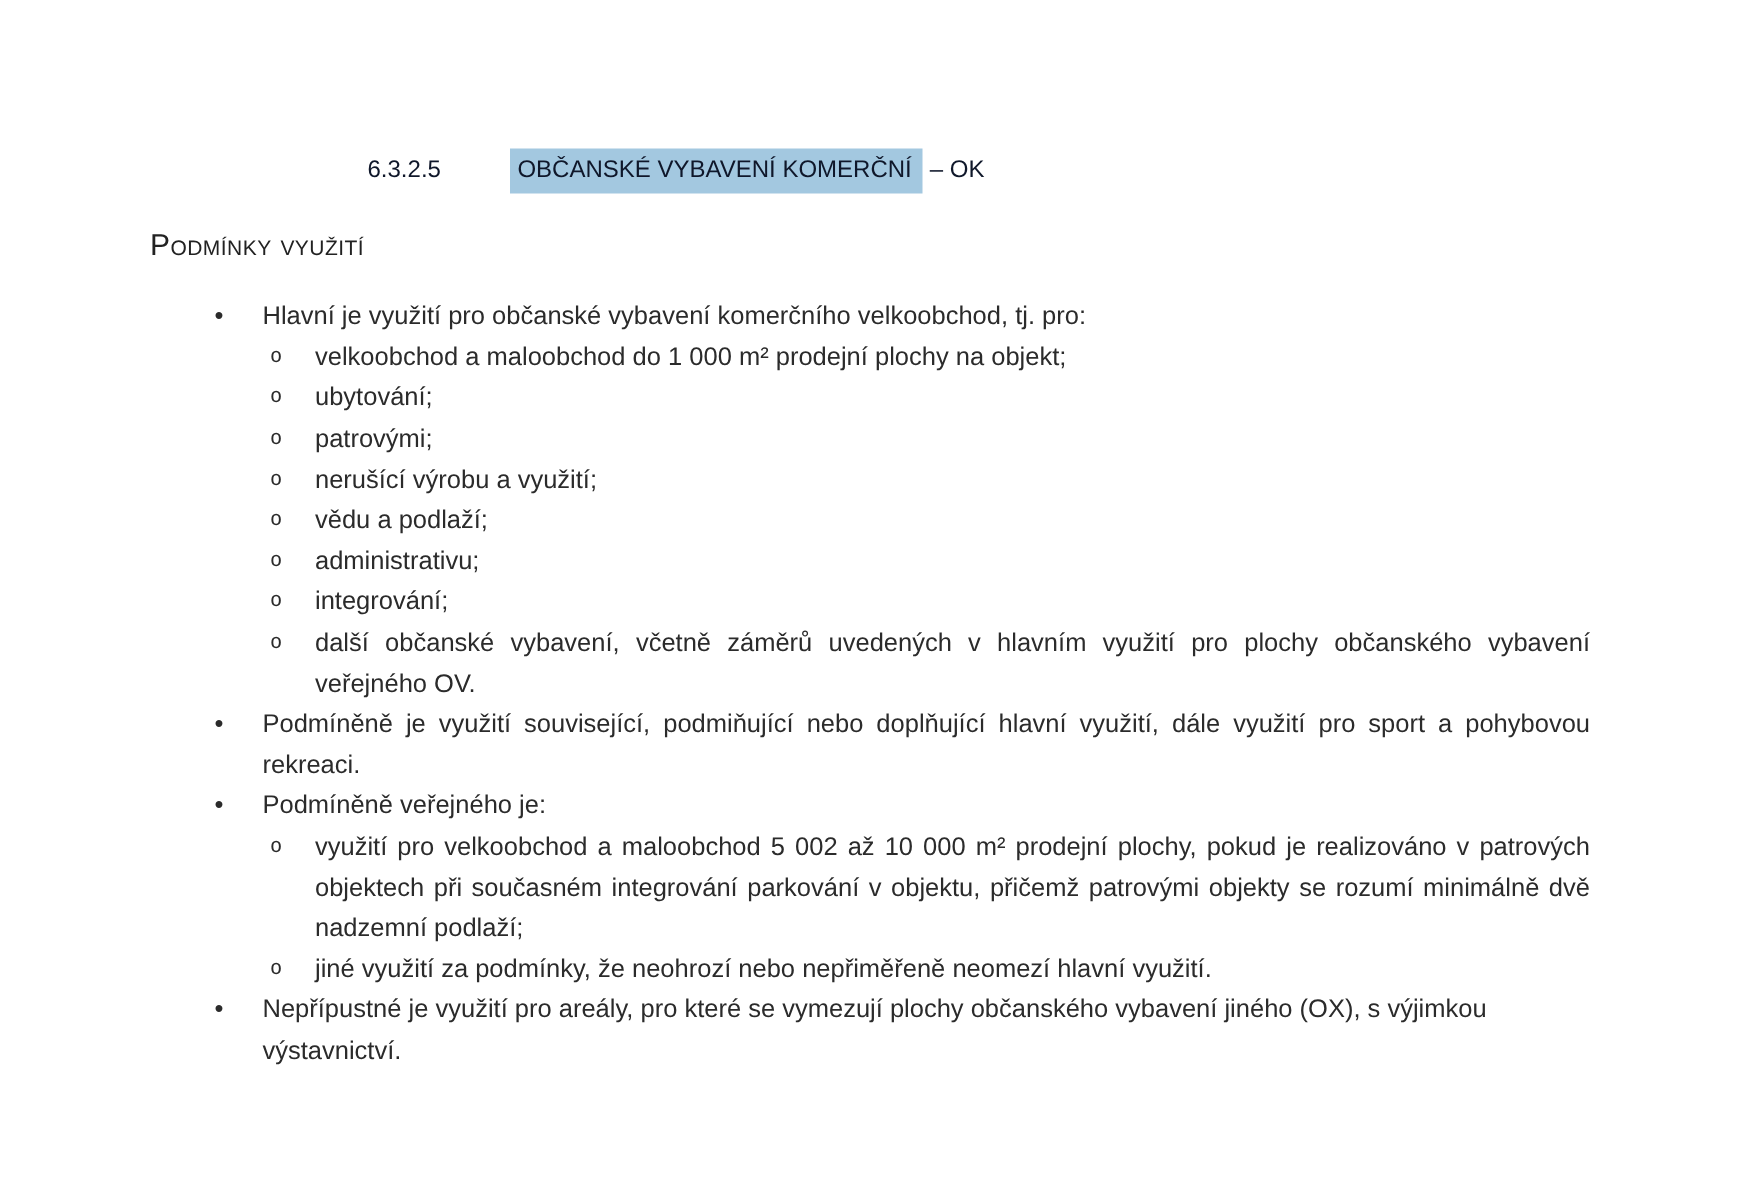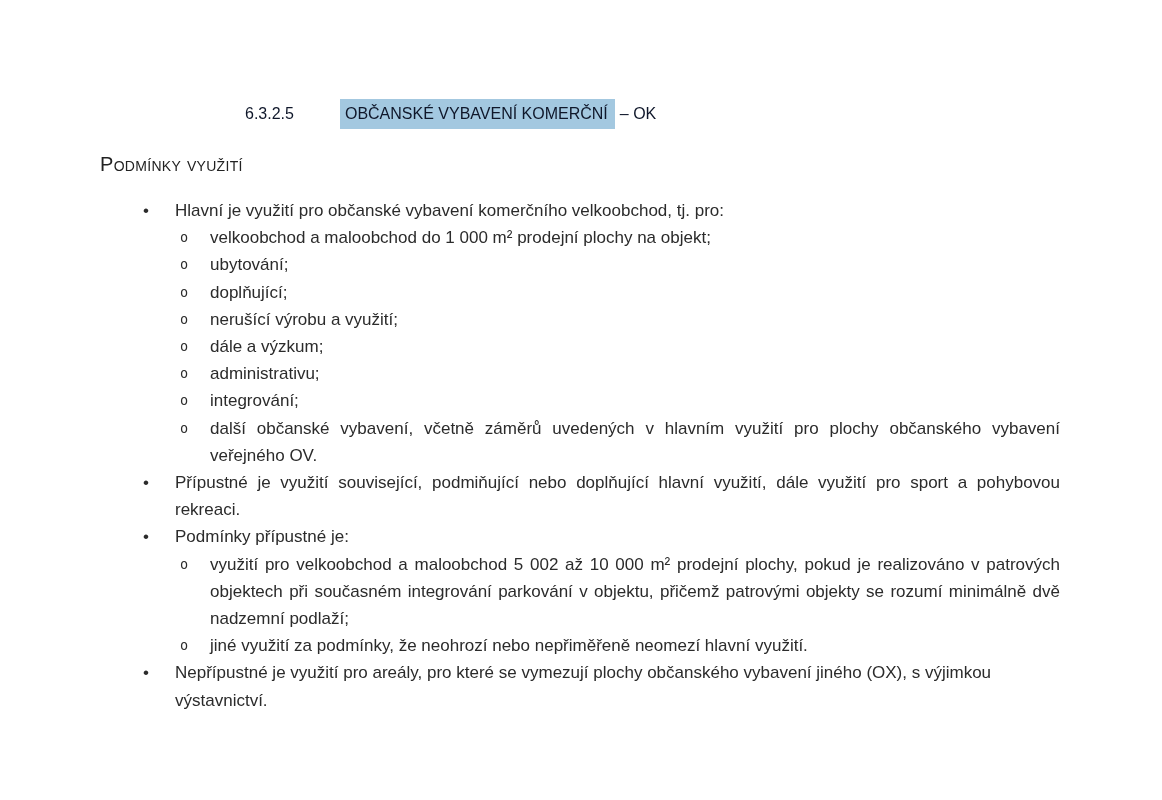--- a/index.html
+++ b/index.html
@@ -95,51 +95,51 @@
     <div class="s-item">
       <span class="s-marker">o</span>
       <div class="s-text">velkoobchod a maloobchod do 1 000 m² prodejní plochy na objekt;</div>
     </div>
     <div class="s-item">
       <span class="s-marker">o</span>
       <div class="s-text">ubytování;</div>
     </div>
     <div class="s-item">
       <span class="s-marker">o</span>
-      <div class="s-text">doplňující;</div>
+      <div class="s-text">patrovými;</div>
     </div>
     <div class="s-item">
       <span class="s-marker">o</span>
       <div class="s-text">nerušící výrobu a využití;</div>
     </div>
     <div class="s-item">
       <span class="s-marker">o</span>
-      <div class="s-text">dále a výzkum;</div>
+      <div class="s-text">vědu a podlaží;</div>
     </div>
     <div class="s-item">
       <span class="s-marker">o</span>
       <div class="s-text">administrativu;</div>
     </div>
     <div class="s-item">
       <span class="s-marker">o</span>
       <div class="s-text">integrování;</div>
     </div>
     <div class="s-item">
       <span class="s-marker">o</span>
       <div class="s-text justify">další občanské vybavení, včetně záměrů uvedených v hlavním využití pro plochy občanského vybavení veřejného OV.</div>
     </div>
 
     <div class="b-item">
       <span class="b-marker">•</span>
-      <div class="b-text justify"><span class="lead">Přípustné</span><span> je využití související, podmiňující nebo doplňující hlavní využití, dále využití pro sport a pohybovou rekreaci.</span></div>
+      <div class="b-text justify"><span class="lead">Podmíněně</span><span> je využití související, podmiňující nebo doplňující hlavní využití, dále využití pro sport a pohybovou rekreaci.</span></div>
     </div>
 
     <div class="b-item">
       <span class="b-marker">•</span>
-      <div class="b-text"><span class="lead">Podmínky přípustné</span><span> je:</span></div>
+      <div class="b-text"><span class="lead">Podmíněně veřejného</span><span> je:</span></div>
     </div>
     <div class="s-item">
       <span class="s-marker">o</span>
       <div class="s-text justify">využití pro velkoobchod a maloobchod 5 002 až 10 000 m² prodejní plochy, pokud je realizováno v patrových objektech při současném integrování parkování v objektu, přičemž patrovými objekty se rozumí minimálně dvě nadzemní podlaží;</div>
     </div>
     <div class="s-item">
       <span class="s-marker">o</span>
       <div class="s-text">jiné využití za podmínky, že neohrozí nebo nepřiměřeně neomezí hlavní využití.</div>
     </div>
 

